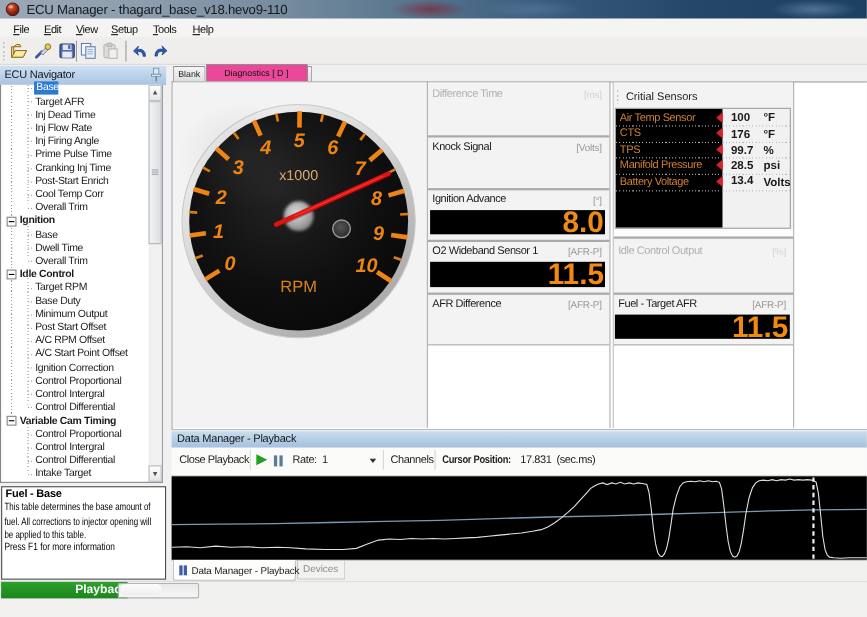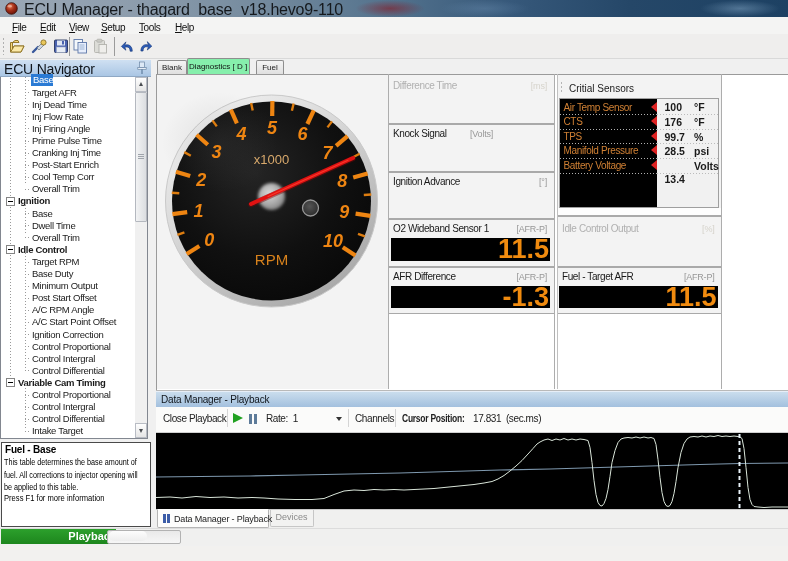--- a/index.html
+++ b/index.html
@@ -25,21 +25,21 @@
 <defs>
         <radialGradient id="appic" cx="0.38" cy="0.32" r="0.75">
 <stop offset="0" stop-color="#e8744a"></stop>
           <stop offset="0.5" stop-color="#a02c16"></stop>
           <stop offset="1" stop-color="#611008"></stop>
 </radialGradient>
       </defs>
 <circle cx="6.5" cy="6.5" r="5.8" fill="url(#appic)" stroke="#38100a" stroke-width="0.8"></circle>
 <ellipse cx="4.8" cy="4.2" rx="2.2" ry="1.4" fill="#ffffff" opacity="0.4"></ellipse>
 </svg>
-<div style="position:absolute;left:24px;top:3.5px;font-size:16px;letter-spacing:-0.2px;color:#15191d;line-height:11px">ECU Manager - thagard_base_v18.hevo9-110</div>
+<div style="position:absolute;left:24px;top:3.5px;font-size:12px;letter-spacing:-0.2px;color:#15191d;line-height:11px">ECU Manager - thagard_base_v18.hevo9-110</div>
 
 <div style="position:absolute;left:0;top:17px;width:788px;height:17px;background:#f4f4f3"></div>
 <div class="mitem" style="left:12px"><span>F</span>ile</div>
 <div class="mitem" style="left:40px"><span>E</span>dit</div>
 <div class="mitem" style="left:69px"><span>V</span>iew</div>
 <div class="mitem" style="left:101px"><span>S</span>etup</div>
 <div class="mitem" style="left:139px"><span>T</span>ools</div>
 <div class="mitem" style="left:175px"><span>H</span>elp</div>
 
 <div style="position:absolute;left:0;top:34px;width:788px;height:25px;background:#efeeed;border-bottom:1px solid #d9d9d9"></div>
@@ -76,21 +76,21 @@
 </svg>
 <svg style="position:absolute;left:137px;top:37px" width="22" height="19" viewBox="0 0 22 19">
    <g transform="scale(1.12)">
         <path d="M3.5 12.5 C3.5 7.5 7 6 10.2 7.2 L9.2 4.2 L13.2 8.2 L9.2 11.6 L10.1 9 C7.2 8 5.4 9.5 5.4 12.5 Z" fill="#2b5bb8" stroke="#1c3c7c" stroke-width="0.6"></path>
       </g>
 </svg>
 <div class="sep" style="left:68.5px;top:37px;height:19px;background:#9b9b9b"></div>
 <div class="sep" style="left:114px;top:37px;height:19px;background:#9b9b9b"></div>
 
 <div style="position:absolute;left:0;top:60px;width:151px;height:16.5px;background:linear-gradient(to bottom,#cfe0f2,#aac6e4);border-bottom:1px solid #8fa8c4"></div>
-<div style="position:absolute;left:4px;top:64px;font-size:14px;letter-spacing:-0.2px;color:#10151b;line-height:10px">ECU Navigator</div>
+<div style="position:absolute;left:4px;top:64px;font-size:10px;letter-spacing:-0.2px;color:#10151b;line-height:10px">ECU Navigator</div>
 <svg style="position:absolute;left:136px;top:61px" width="12" height="14" viewBox="0 0 12 14">
  <rect x="3.6" y="1" width="4.8" height="5.5" fill="#dde9f6" stroke="#6c87a5" stroke-width="0.7"></rect>
  <rect x="1.8" y="6.5" width="8.4" height="1.8" fill="#eef4fb" stroke="#6c87a5" stroke-width="0.7"></rect>
  <line x1="6" y1="8.3" x2="6" y2="13" stroke="#5f7d9e" stroke-width="1.2"></line>
 </svg>
 
 <div style="position:absolute;left:0;top:76.5px;width:148px;height:362.5px;background:#fff;border:1px solid #828790;border-top:none"></div>
 <div class="vdot" style="left:10px;top:78px;height:305px"></div>
 <div class="hdot" style="left:25px;top:80.0px;width:6px"></div>
 <div style="position:absolute;left:31px;top:74.0px;width:22px;height:12px;background:#2a7ad4"></div>
@@ -129,21 +129,21 @@
 <div class="titem" style="left:18px;top:244.8px;font-weight:bold">Idle Control</div>
 <div class="hdot" style="left:25px;top:261.5px;width:6px"></div>
 <div class="titem" style="left:32px;top:256.9px">Target RPM</div>
 <div class="hdot" style="left:25px;top:273.6px;width:6px"></div>
 <div class="titem" style="left:32px;top:269.0px">Base Duty</div>
 <div class="hdot" style="left:25px;top:285.7px;width:6px"></div>
 <div class="titem" style="left:32px;top:281.1px">Minimum Output</div>
 <div class="hdot" style="left:25px;top:297.8px;width:6px"></div>
 <div class="titem" style="left:32px;top:293.2px">Post Start Offset</div>
 <div class="hdot" style="left:25px;top:309.9px;width:6px"></div>
-<div class="titem" style="left:32px;top:305.3px">A/C RPM Angle</div>
+<div class="titem" style="left:32px;top:305.3px">A/C RPM Offset</div>
 <div class="hdot" style="left:25px;top:322.0px;width:6px"></div>
 <div class="titem" style="left:32px;top:317.4px">A/C Start Point Offset</div>
 <div class="hdot" style="left:25px;top:334.1px;width:6px"></div>
 <div class="titem" style="left:32px;top:329.5px">Ignition Correction</div>
 <div class="hdot" style="left:25px;top:346.2px;width:6px"></div>
 <div class="titem" style="left:32px;top:341.6px">Control Proportional</div>
 <div class="hdot" style="left:25px;top:358.3px;width:6px"></div>
 <div class="titem" style="left:32px;top:353.7px">Control Intergral</div>
 <div class="hdot" style="left:25px;top:370.4px;width:6px"></div>
 <div class="titem" style="left:32px;top:365.8px">Control Differential</div>
@@ -178,21 +178,21 @@
 <div style="position:absolute;left:4px;top:492.5px;font-size:9.5px;color:#000;line-height:10px;transform:scaleX(0.8);transform-origin:left;white-space:nowrap">Press F1 for more information</div>
 
 <div style="position:absolute;left:0;top:528px;width:788px;height:17px;background:#f0f0ef;border-top:1px solid #dcdcdc"></div>
 <div style="position:absolute;left:1px;top:529px;width:115px;height:15px;background:linear-gradient(to bottom,#2ca02c,#1d861d);color:#fff;font-size:11px;font-weight:bold;text-align:right;line-height:15px">Playback</div>
 <div style="position:absolute;left:107px;top:529.5px;width:74px;height:14px;background:linear-gradient(to bottom,#e9e9e9,#f6f6f6);border:1px solid #b2b2b2;border-radius:2px"></div>
 <div style="position:absolute;left:109px;top:531px;width:38px;height:10px;background:linear-gradient(to bottom,#fdfdfd,#eeeeee);border-radius:5px"></div>
 <div style="position:absolute;left:0;top:546px;width:788px;height:15px;background:#f2f1ef"></div>
 
 <div style="position:absolute;left:157px;top:60px;width:30px;height:14.5px;background:linear-gradient(to bottom,#f4f4f4,#dedede);border:1px solid #8e8e8e;border-bottom:none;border-radius:2px 2px 0 0;font-size:8px;color:#222;text-align:center;line-height:14px">Blank</div>
 <div style="position:absolute;left:256px;top:60px;width:28px;height:14.5px;background:linear-gradient(to bottom,#f4f4f4,#dedede);border:1px solid #8e8e8e;border-bottom:none;border-radius:2px 2px 0 0;font-size:8px;color:#222;text-align:center;line-height:14px">Fuel</div>
-<div style="position:absolute;left:186.5px;top:57.5px;width:63px;height:17px;background:#86efac;border:1px solid #8e8e8e;border-bottom:none;border-radius:2px 2px 0 0;font-size:8px;color:#111;text-align:center;line-height:16px">Diagnostics [ D ]</div>
+<div style="position:absolute;left:186.5px;top:57.5px;width:93px;height:17px;background:#ec4899;border:1px solid #8e8e8e;border-bottom:none;border-radius:2px 2px 0 0;font-size:8px;color:#111;text-align:center;line-height:16px">Diagnostics [ D ]</div>
 
 <div style="position:absolute;left:155.5px;top:74px;width:632.5px;height:315.5px;background:#fff;border-top:1px solid #9a9a9a;border-left:1px solid #9a9a9a"></div>
 <div style="position:absolute;left:156.5px;top:75px;width:231.5px;height:314px;background:#f3f3f3"></div>
 <div style="position:absolute;left:389px;top:75px;width:164.5px;height:238px;background:#f3f3f3"></div>
 <div style="position:absolute;left:557.5px;top:75px;width:163px;height:238.5px;background:#f3f3f3"></div>
 <div style="position:absolute;left:560px;top:98.5px;width:97px;height:108px;background:#000"></div>
 <div style="position:absolute;left:657px;top:98.5px;width:61px;height:108px;background:#f1f1f1"></div>
 
 <div style="position:absolute;left:388px;top:74px;width:1px;height:315px;background:#adadad"></div>
 <div style="position:absolute;left:553.5px;top:74px;width:1px;height:315px;background:#adadad"></div>
@@ -231,38 +231,38 @@
 <div style="position:absolute;left:650.5px;top:130.7px;width:0;height:0;border-top:5.5px solid transparent;border-bottom:5.5px solid transparent;border-right:6.5px solid #dd2222"></div>
 <div style="position:absolute;left:560px;top:143.3px;width:97px;height:1px;background:repeating-linear-gradient(to right,#b0b0b0 0 1px,transparent 1px 3px)"></div>
 <div style="position:absolute;left:657px;top:143.3px;width:61px;height:1px;background:repeating-linear-gradient(to right,#bbbbbb 0 1px,transparent 1px 3px)"></div>
 <div style="position:absolute;left:563.5px;top:146.4px;font-size:10px;letter-spacing:-0.35px;color:#d08034;white-space:nowrap;line-height:10px">Manifold Pressure</div>
 <div style="position:absolute;left:664.5px;top:146.2px;font-size:10.5px;font-weight:bold;color:#1a1a1a;line-height:10.5px">28.5</div>
 <div style="position:absolute;left:694px;top:146.2px;font-size:10.5px;font-weight:bold;color:#1a1a1a;line-height:10.5px">psi</div>
 <div style="position:absolute;left:650.5px;top:145.3px;width:0;height:0;border-top:5.5px solid transparent;border-bottom:5.5px solid transparent;border-right:6.5px solid #dd2222"></div>
 <div style="position:absolute;left:560px;top:157.9px;width:97px;height:1px;background:repeating-linear-gradient(to right,#b0b0b0 0 1px,transparent 1px 3px)"></div>
 <div style="position:absolute;left:657px;top:157.9px;width:61px;height:1px;background:repeating-linear-gradient(to right,#bbbbbb 0 1px,transparent 1px 3px)"></div>
 <div style="position:absolute;left:563.5px;top:161.0px;font-size:10px;letter-spacing:-0.35px;color:#d08034;white-space:nowrap;line-height:10px">Battery Voltage</div>
-<div style="position:absolute;left:664.5px;top:174px;font-size:10.5px;font-weight:bold;color:#1a1a1a;line-height:10.5px">13.4</div>
+<div style="position:absolute;left:664.5px;top:159px;font-size:10.5px;font-weight:bold;color:#1a1a1a;line-height:10.5px">13.4</div>
 <div style="position:absolute;left:694px;top:160.8px;font-size:10.5px;font-weight:bold;color:#1a1a1a;line-height:10.5px">Volts</div>
 <div style="position:absolute;left:650.5px;top:159.9px;width:0;height:0;border-top:5.5px solid transparent;border-bottom:5.5px solid transparent;border-right:6.5px solid #dd2222"></div>
 <div style="position:absolute;left:560px;top:172.5px;width:97px;height:1px;background:repeating-linear-gradient(to right,#b0b0b0 0 1px,transparent 1px 3px)"></div>
 <div style="position:absolute;left:657px;top:172.5px;width:61px;height:1px;background:repeating-linear-gradient(to right,#bbbbbb 0 1px,transparent 1px 3px)"></div>
 
 <div style="position:absolute;left:393px;top:81px;font-size:10px;letter-spacing:-0.4px;color:#b0b0b0;white-space:nowrap;line-height:10px">Difference Time</div>
 <div style="position:absolute;left:470px;top:81px;width:77px;text-align:right;font-size:9px;letter-spacing:-0.2px;color:#d6d3cb;line-height:10px">[ms]</div>
 <div style="position:absolute;left:393px;top:129px;font-size:10px;letter-spacing:-0.4px;color:#1a1a1a;white-space:nowrap;line-height:10px">Knock Signal</div>
-<div style="position:absolute;left:470px;top:129px;width:77px;font-size:9px;letter-spacing:-0.2px;color:#979797;line-height:10px">[Volts]</div>
+<div style="position:absolute;left:470px;top:129px;width:77px;text-align:right;font-size:9px;letter-spacing:-0.2px;color:#979797;line-height:10px">[Volts]</div>
 <div style="position:absolute;left:393px;top:176.5px;font-size:10px;letter-spacing:-0.4px;color:#1a1a1a;white-space:nowrap;line-height:10px">Ignition Advance</div>
 <div style="position:absolute;left:470px;top:176.5px;width:77px;text-align:right;font-size:9px;letter-spacing:-0.2px;color:#979797;line-height:10px">[°]</div>
+<div style="position:absolute;left:391px;top:190.5px;width:159px;height:22.5px;background:#000;color:#f18b0f;font-size:27px;font-weight:bold;text-align:right;line-height:22.5px;padding-right:1px;box-sizing:border-box">8.0</div>
 <div style="position:absolute;left:393px;top:224px;font-size:10px;letter-spacing:-0.4px;color:#1a1a1a;white-space:nowrap;line-height:10px">O2 Wideband Sensor 1</div>
 <div style="position:absolute;left:470px;top:224px;width:77px;text-align:right;font-size:9px;letter-spacing:-0.2px;color:#979797;line-height:10px">[AFR-P]</div>
 <div style="position:absolute;left:391px;top:238px;width:159px;height:22.5px;background:#000;color:#f18b0f;font-size:27px;font-weight:bold;text-align:right;line-height:22.5px;padding-right:1px;box-sizing:border-box">11.5</div>
 <div style="position:absolute;left:393px;top:271.5px;font-size:10px;letter-spacing:-0.4px;color:#1a1a1a;white-space:nowrap;line-height:10px">AFR Difference</div>
 <div style="position:absolute;left:470px;top:271.5px;width:77px;text-align:right;font-size:9px;letter-spacing:-0.2px;color:#979797;line-height:10px">[AFR-P]</div>
-<div style="position:absolute;left:391px;top:285.5px;width:159px;height:22.5px;background:#000;color:#f18b0f;font-size:27px;font-weight:bold;text-align:right;line-height:22.5px;padding-right:1px;box-sizing:border-box">-1.3</div>
 <div style="position:absolute;left:562px;top:224px;font-size:10px;letter-spacing:-0.4px;color:#b0b0b0;white-space:nowrap;line-height:10px">Idle Control Output</div>
 <div style="position:absolute;left:637.5px;top:224px;width:77px;text-align:right;font-size:9px;letter-spacing:-0.2px;color:#d6d3cb;line-height:10px">[%]</div>
 <div style="position:absolute;left:562px;top:271.5px;font-size:10px;letter-spacing:-0.4px;color:#1a1a1a;white-space:nowrap;line-height:10px">Fuel - Target AFR</div>
 <div style="position:absolute;left:637.5px;top:271.5px;width:77px;text-align:right;font-size:9px;letter-spacing:-0.2px;color:#979797;line-height:10px">[AFR-P]</div>
 <div style="position:absolute;left:559px;top:285.5px;width:158.5px;height:22.5px;background:#000;color:#f18b0f;font-size:27px;font-weight:bold;text-align:right;line-height:22.5px;padding-right:1px;box-sizing:border-box">11.5</div>
 
 <svg style="position:absolute;left:156px;top:74px" width="232" height="315" viewBox="0 0 232 315">
 <defs>
  <linearGradient id="ring" x1="0" y1="0" x2="0.7" y2="1">
   <stop offset="0" stop-color="#f8f8f8"></stop>

